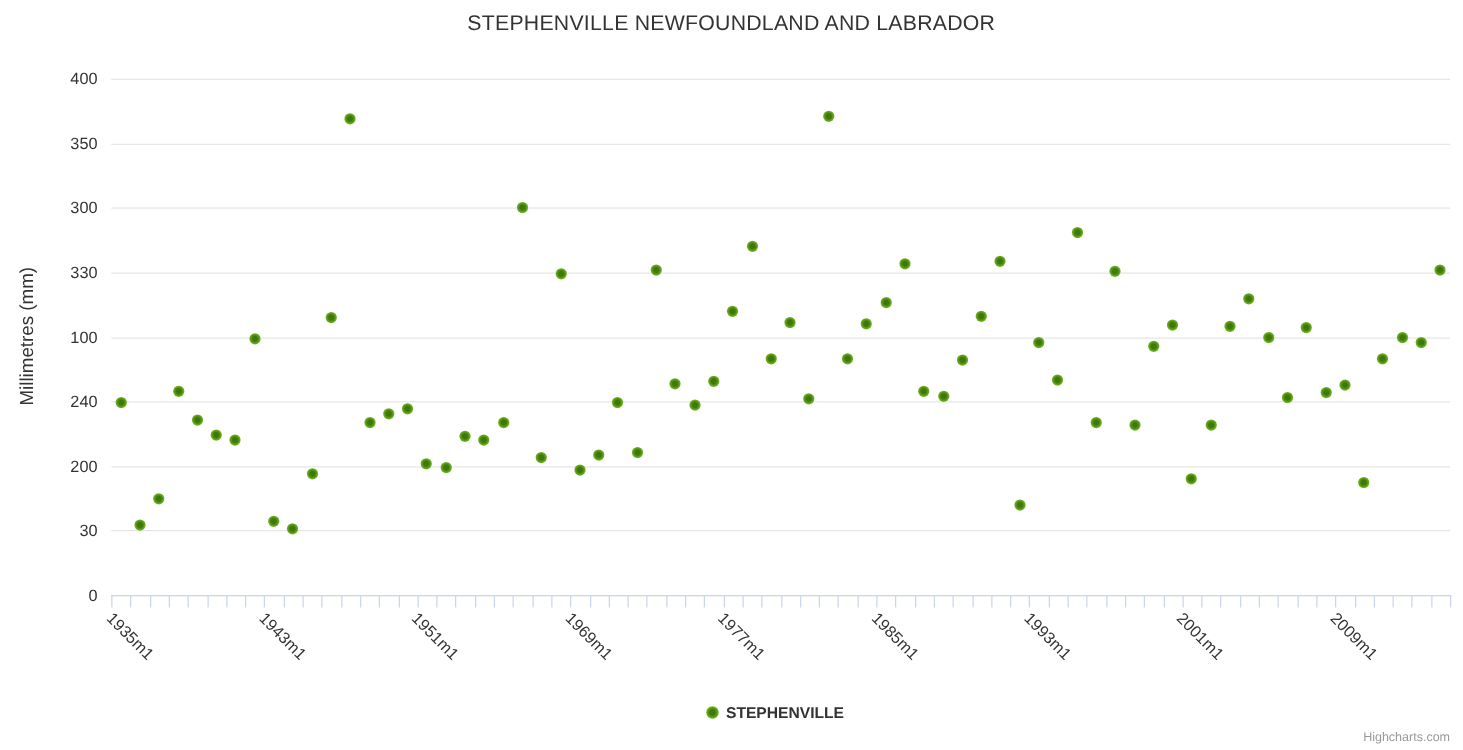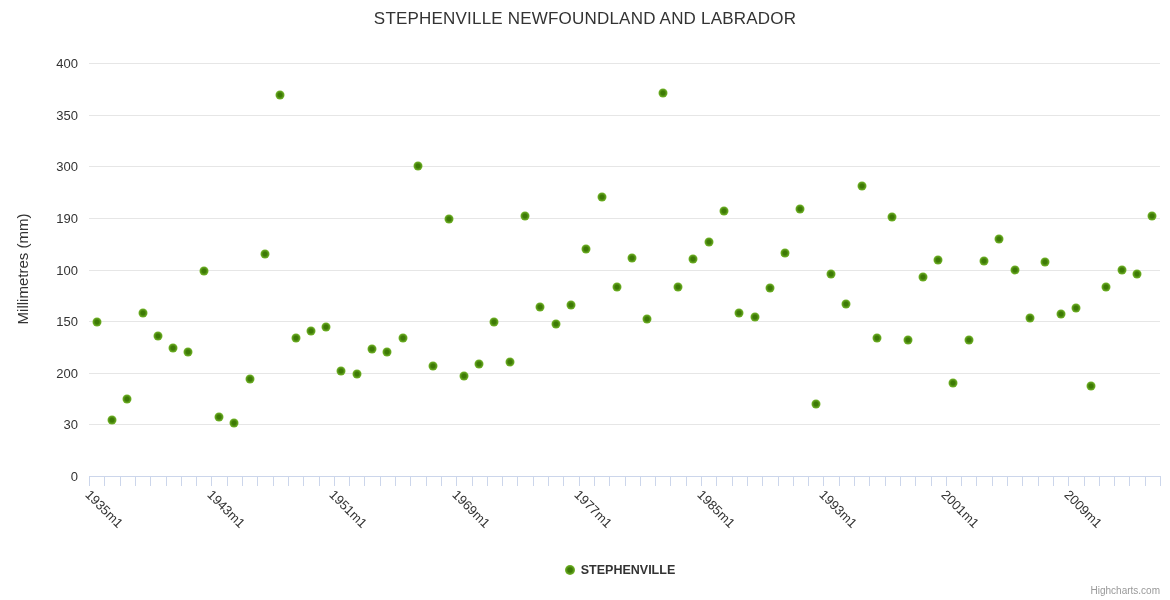--- a/index.html
+++ b/index.html
@@ -63,25 +63,25 @@
   <div class="y-axis-title">Millimetres (mm)</div>
 
   <div id="plot-layer">
       <div class="gridline" style="left: 89px; top: 476px; width: 1071px; background: rgb(230, 230, 230);"></div>
       <div class="y-tick-label" style="left: 32px; top: 476px;">0</div>
       <div class="gridline" style="left: 89px; top: 424.375px; width: 1071px; background: rgb(230, 230, 230);"></div>
       <div class="y-tick-label" style="left: 32px; top: 424.375px;">30</div>
       <div class="gridline" style="left: 89px; top: 372.75px; width: 1071px; background: rgb(230, 230, 230);"></div>
       <div class="y-tick-label" style="left: 32px; top: 372.75px;">200</div>
       <div class="gridline" style="left: 89px; top: 321.125px; width: 1071px; background: rgb(230, 230, 230);"></div>
-      <div class="y-tick-label" style="left: 32px; top: 321.125px;">150</div>
+      <div class="y-tick-label" style="left: 32px; top: 321.125px;">240</div>
       <div class="gridline" style="left: 89px; top: 269.5px; width: 1071px; background: rgb(230, 230, 230);"></div>
       <div class="y-tick-label" style="left: 32px; top: 269.5px;">100</div>
       <div class="gridline" style="left: 89px; top: 217.875px; width: 1071px; background: rgb(230, 230, 230);"></div>
-      <div class="y-tick-label" style="left: 32px; top: 217.875px;">190</div>
+      <div class="y-tick-label" style="left: 32px; top: 217.875px;">330</div>
       <div class="gridline" style="left: 89px; top: 166.25px; width: 1071px; background: rgb(230, 230, 230);"></div>
       <div class="y-tick-label" style="left: 32px; top: 166.25px;">300</div>
       <div class="gridline" style="left: 89px; top: 114.625px; width: 1071px; background: rgb(230, 230, 230);"></div>
       <div class="y-tick-label" style="left: 32px; top: 114.625px;">350</div>
       <div class="gridline" style="left: 89px; top: 63px; width: 1071px; background: rgb(230, 230, 230);"></div>
       <div class="y-tick-label" style="left: 32px; top: 63px;">400</div>
       <div class="x-axis-line" style="left: 89px; top: 476px; width: 1072px; background: rgb(204, 214, 235);"></div>
       <div class="x-tick" style="left: 89px; top: 476px; background: rgb(204, 214, 235);"></div>
       <div class="x-tick" style="left: 104.3px; top: 476px; background: rgb(204, 214, 235);"></div>
       <div class="x-tick" style="left: 119.6px; top: 476px; background: rgb(204, 214, 235);"></div>

